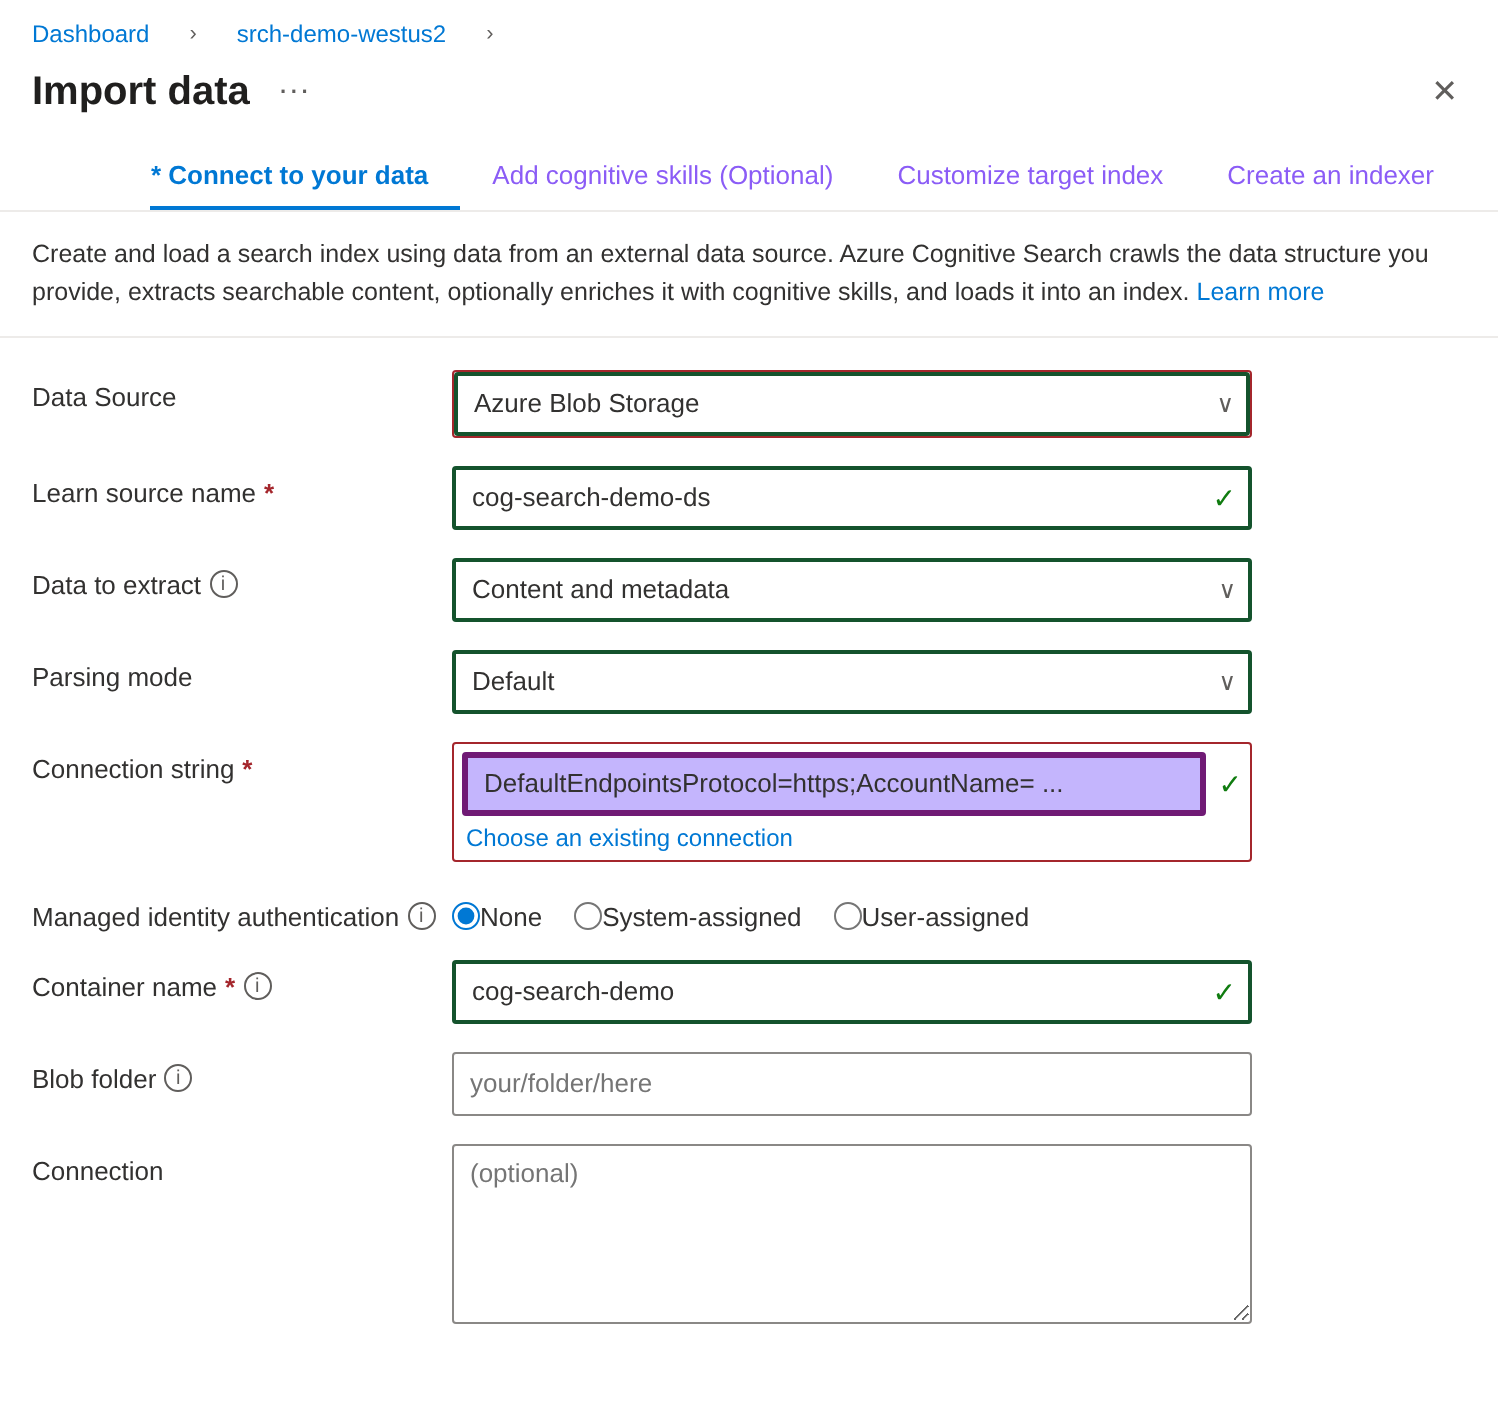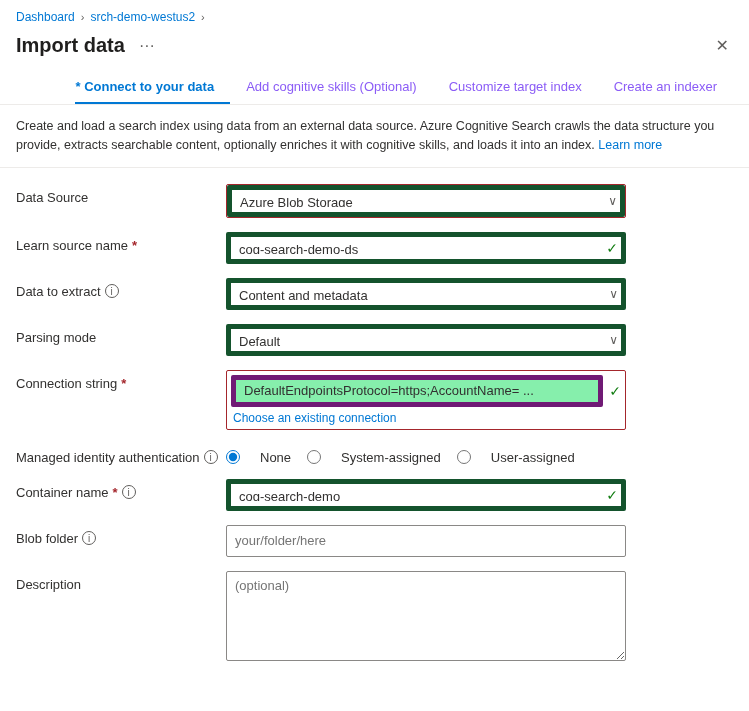--- a/index.html
+++ b/index.html
@@ -11,21 +11,21 @@
       width: 749px;
       min-height: 711px;
     }
 
     .breadcrumb {
       display: flex;
       align-items: center;
       padding: 10px 16px 4px 16px;
       font-size: 12px;
       color: #0078d4;
-      gap: 6px;
+      gap: 20px;
     }
     .breadcrumb span.sep {
       color: #605e5c;
       font-size: 11px;
     }
     .breadcrumb a {
       color: #0078d4;
       text-decoration: none;
       cursor: pointer;
     }
@@ -141,21 +141,21 @@
     }
 
     .select-wrapper {
       position: relative;
       width: 100%;
     }
     .select-box {
       width: 100%;
       padding: 5px 28px 5px 8px;
       font-size: 13px;
-      border: 5px solid #14532d;
+      border: 2px solid #14532d;
       border-radius: 2px;
       appearance: none;
       background: #fff;
       color: #323130;
       cursor: pointer;
       height: 32px;
     }
 
     .select-highlight {
       border: 1.5px solid #a4262c !important;
@@ -187,25 +187,25 @@
       padding: 4px;
     }
     .connection-string-input-row {
       display: flex;
       align-items: center;
     }
     .connection-string-input {
       flex: 1;
       padding: 5px 8px;
       font-size: 13px;
-      border: 5px solid #701a75;
+      border: 3px solid #701a75;
       border-radius: 2px;
       height: 32px;
       color: #323130;
-      background: #86efac;
+      background: #c4b5fd;
     }
     .connection-link {
       margin-top: 4px;
       padding-left: 2px;
       font-size: 12px;
       color: #0078d4;
       cursor: pointer;
       text-decoration: none;
       display: block;
     }
@@ -217,21 +217,21 @@
 
     .radio-group {
       display: flex;
       align-items: center;
       gap: 16px;
       padding-top: 6px;
     }
     .radio-label {
       display: flex;
       align-items: center;
-      gap: 20px;
+      gap: 0;
       font-size: 13px;
       cursor: pointer;
     }
     .radio-label input[type="radio"] {
       accent-color: #0078d4;
       width: 14px;
       height: 14px;
       cursor: pointer;
     }
 
@@ -418,20 +418,20 @@
       <span>Blob folder</span>
       <i class="info-icon">i</i>
     </div>
     <div class="form-control">
       <input class="text-input" type="text" placeholder="your/folder/here" style="">
     </div>
   </div>
 
   <div class="form-row">
     <div class="form-label">
-      <span>Description</span>
+      <span>Connection</span>
     </div>
     <div class="form-control">
       <textarea class="textarea-input" placeholder="(optional)" style=""></textarea>
     </div>
   </div>
 
 </div>
 
 </body></html>

